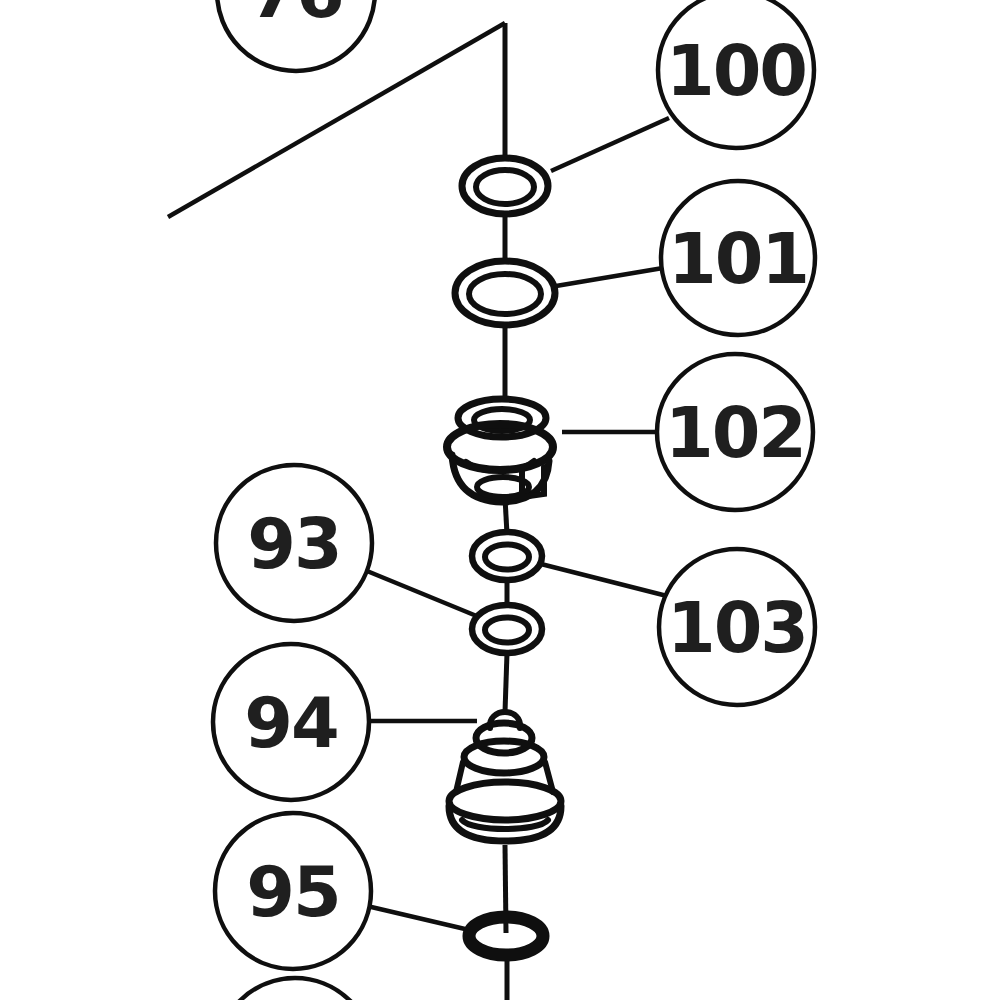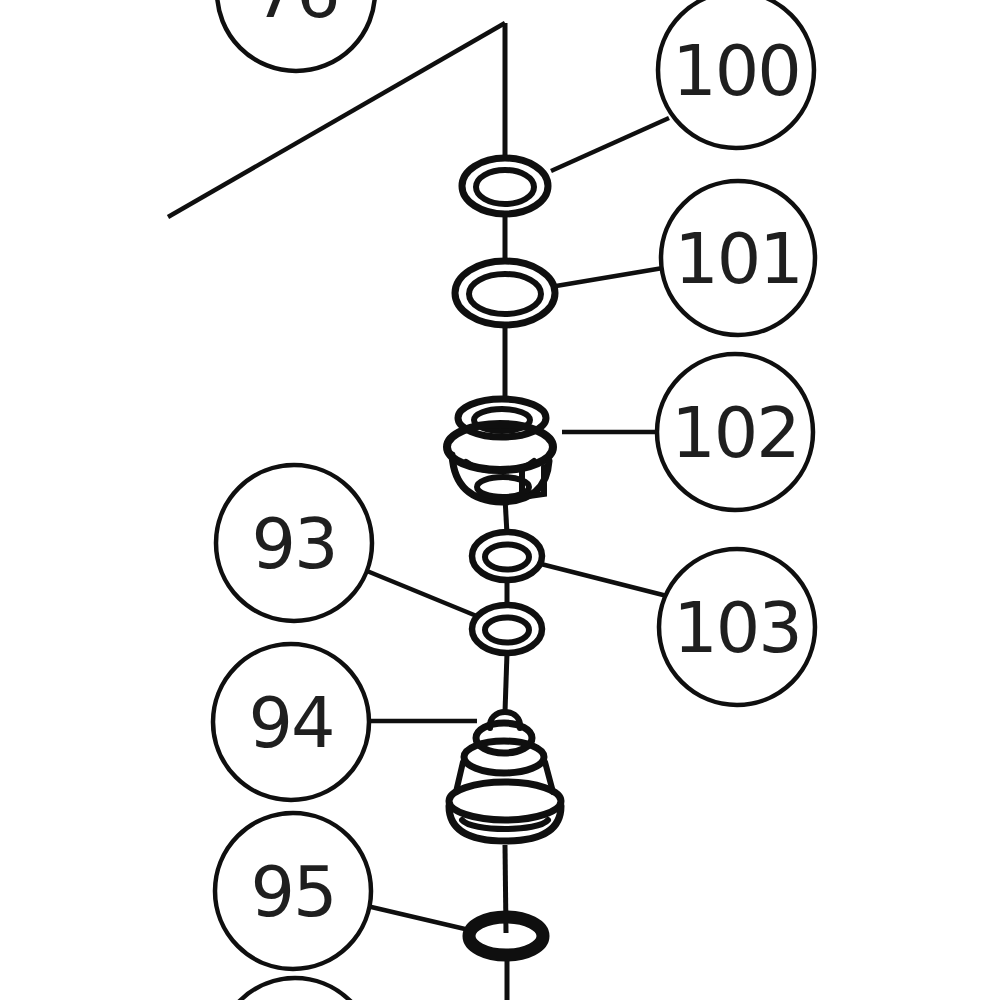--- a/index.html
+++ b/index.html
@@ -9,20 +9,21 @@
     height: 1000px;
     background: #ffffff;
     overflow: hidden;
     font-family: "DejaVu Sans", "Liberation Sans", sans-serif;
   }
   .canvas {
     position: relative;
     width: 1000px;
     height: 1000px;
     background: #ffffff;
+    font-weight: bold;
   }
   svg { display: block; }
   .axis-line {
     stroke: #0f0f0f;
     stroke-width: 5;
     fill: none;
     stroke-linecap: butt;
   }
   .diag-line {
     stroke: #0f0f0f;

